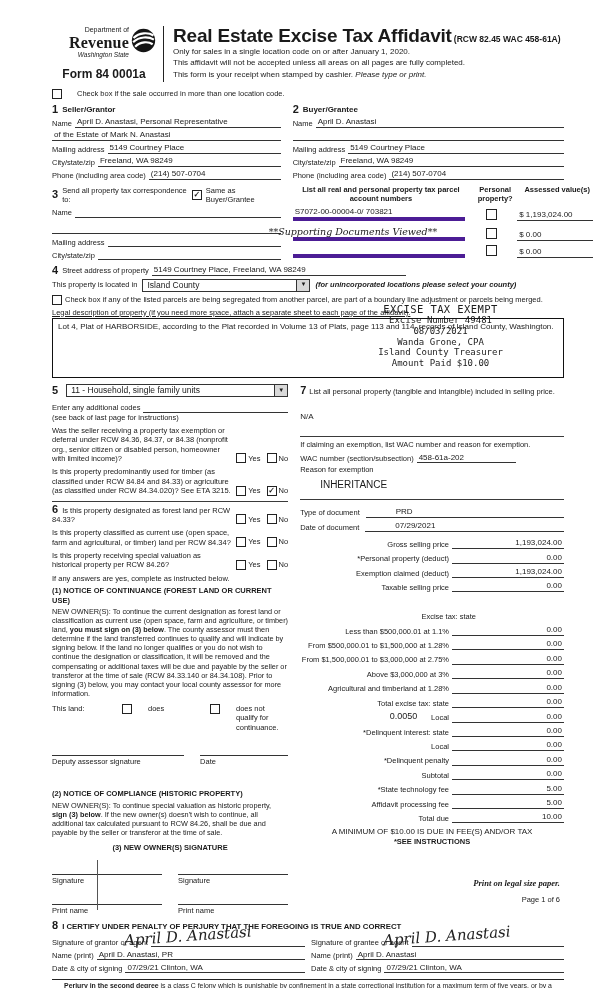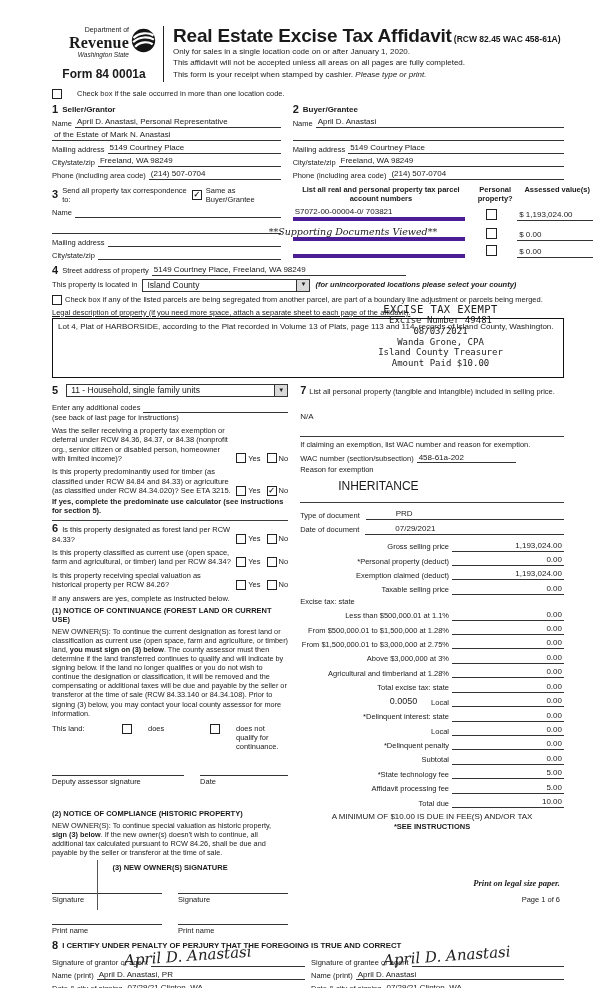--- a/index.html
+++ b/index.html
@@ -86,21 +86,21 @@
   .sigf{flex:1}
   .sigf .line{border-bottom:1px solid #333;height:9px}
   .sigf .cap{margin-top:1px}
   .center{text-align:center}
   
   .taxrow{display:flex;justify-content:flex-end;align-items:flex-end;margin-top:3.4px}
   .taxlabel{white-space:nowrap;text-align:right}
   .taxline{flex:0 0 108px;border-bottom:1px solid #333;text-align:right;font-size:8px;padding:0 2px;margin-left:3px;min-height:9px}
   .docline .taxline2{flex:1;border-bottom:1px solid #333;font-size:8px;padding-left:30px;min-height:9.5px;margin-left:3px}
   .docline{display:flex;align-items:flex-end;margin-top:3.5px}
-  .excise-h{text-align:left;padding-right:88px;margin-top:2px}
+  .excise-h{text-align:right;padding-right:88px;margin-top:20px}
   .localrow .pre{font-size:9px;margin-right:auto;margin-left:34%}
   .minnote{text-align:center;font-weight:normal;font-size:8px;margin-top:4px}
   .seenote{text-align:center;font-weight:bold;font-size:7.5px}
   
   .s8{margin-top:6px}
   .s8head{display:flex;gap:4px;align-items:flex-end}
   .s8head .txt{font-weight:bold;font-size:7.8px}
   .s8cols{display:flex;gap:6px}
   .s8col{flex:1;position:relative}
   .script{position:absolute;font-family:"DejaVu Serif",serif;font-style:italic;font-size:15px;
@@ -313,21 +313,20 @@
       </div>
       <div class="qrow">
         <span class="qtext">Is this property predominantly used for timber (as classified under RCW 84.84 and 84.33) or agriculture (as classified under RCW 84.34.020)? See ETA 3215.</span>
         <span class="yn">
           <span class="cb"></span>
             <span class="lab">Yes</span>
           <span class="cb"><i>✓</i></span>
             <span>No</span>
         </span>
       </div>
-      <div class="b" style="margin-top:1px">If yes, complete the predominate use calculator (see instructions for section 5).</div>
 
       <div class="rule">
         <div class="qrow" style="margin-top:0">
           <span class="qtext"><span class="num" style="margin-right:4px">6</span><span>Is this property designated as forest land per RCW 84.33?</span></span>
           <span class="yn">
             <span class="cb"></span>
               <span class="lab">Yes</span>
             <span class="cb"></span>
               <span>No</span>
           </span>
@@ -406,21 +405,21 @@
       </div>
       <div style="margin-top:16px;font-size:8px">N/A</div>
       <div class="rule" style="margin-top:14px">
         <div>If claiming an exemption, list WAC number and reason for exemption.</div>
         <div class="fieldline" style="margin-top:3px">
             <span class="fl-label">WAC number (section/subsection)</span>
             <span class="fl-value" style="flex:0 0 95px">458-61a-202</span>
             <span style="flex:1"></span>
           </div>
         <div style="margin-top:2px">Reason for exemption</div>
-        <div style="margin:4px 0 8px 38px;font-size:12px">INHERITANCE</div>
+        <div style="margin:4px 0 8px 20px;font-size:10px">INHERITANCE</div>
       </div>
       <div class="rule">
         <div class="docline">
             <span class="fl-label">Type of document</span>
             <span class="taxline2">PRD</span>
           </div>
         <div class="docline">
             <span class="fl-label">Date of document</span>
             <span class="taxline2">07/29/2021</span>
           </div>

